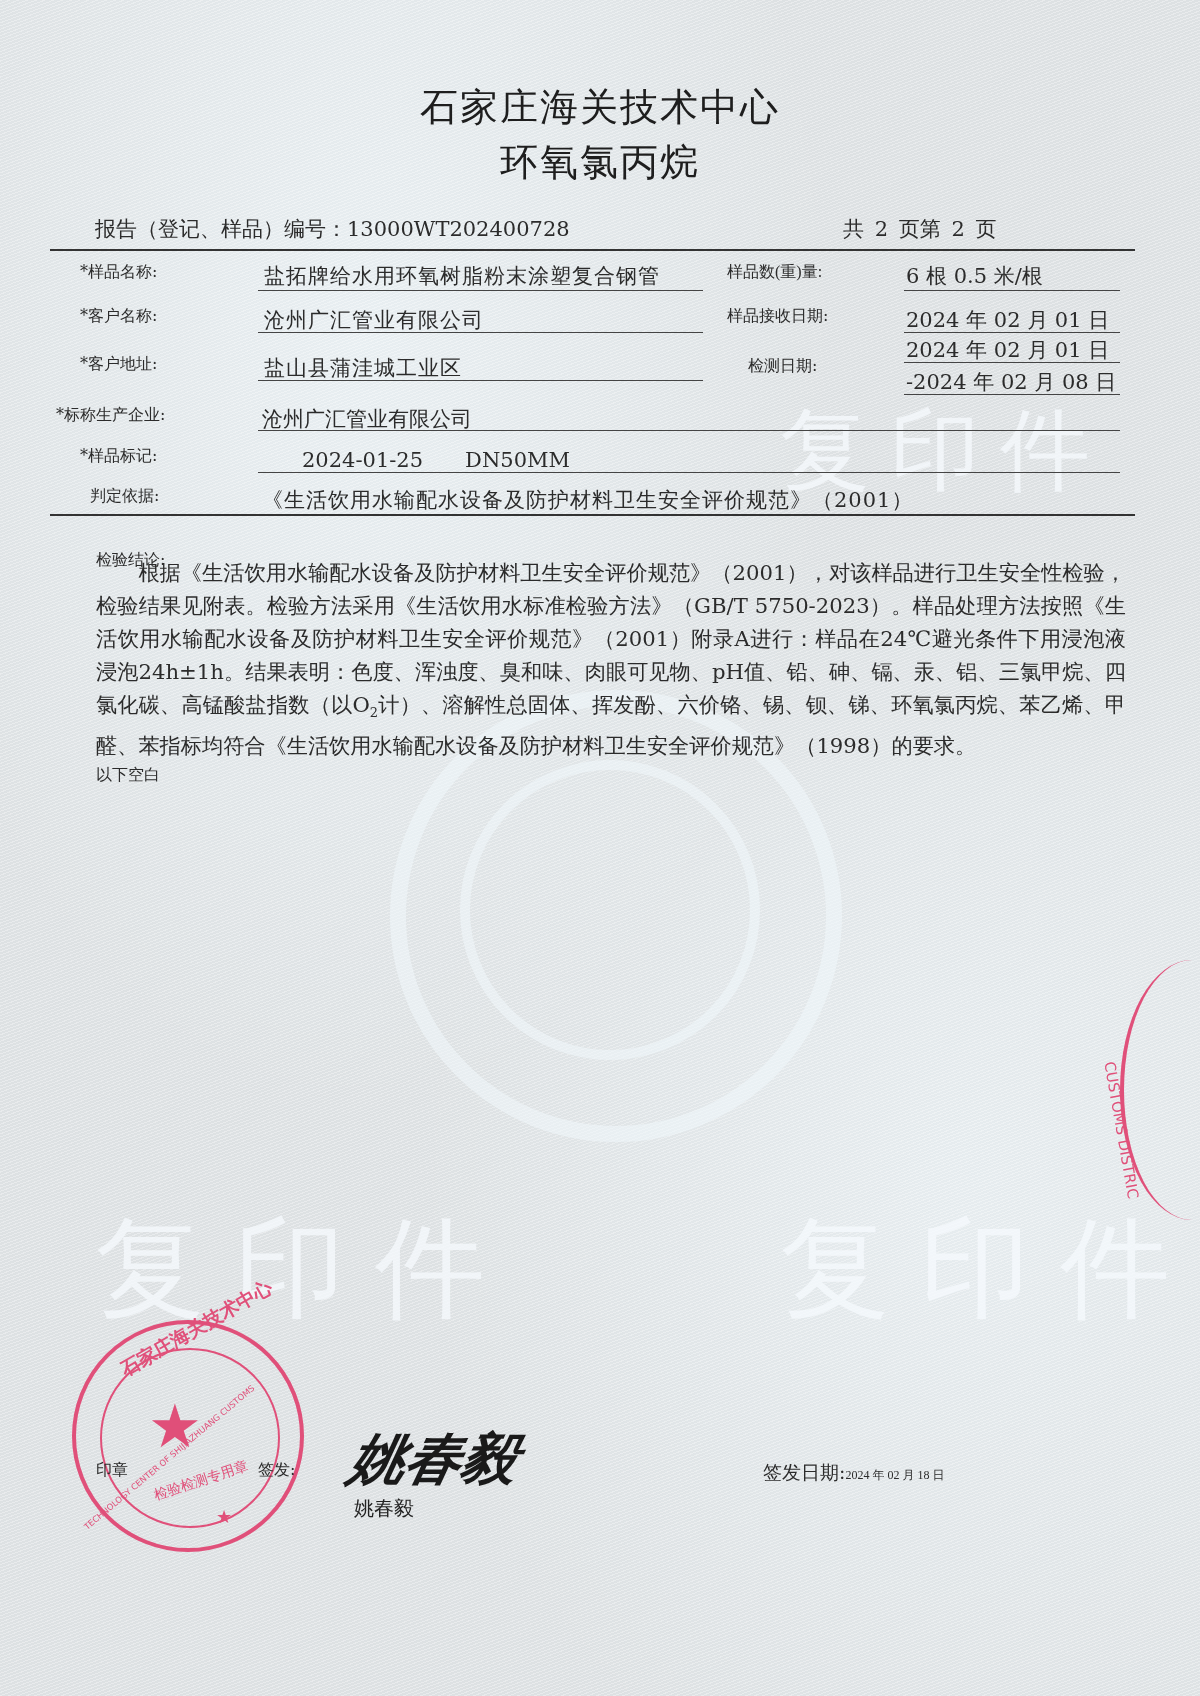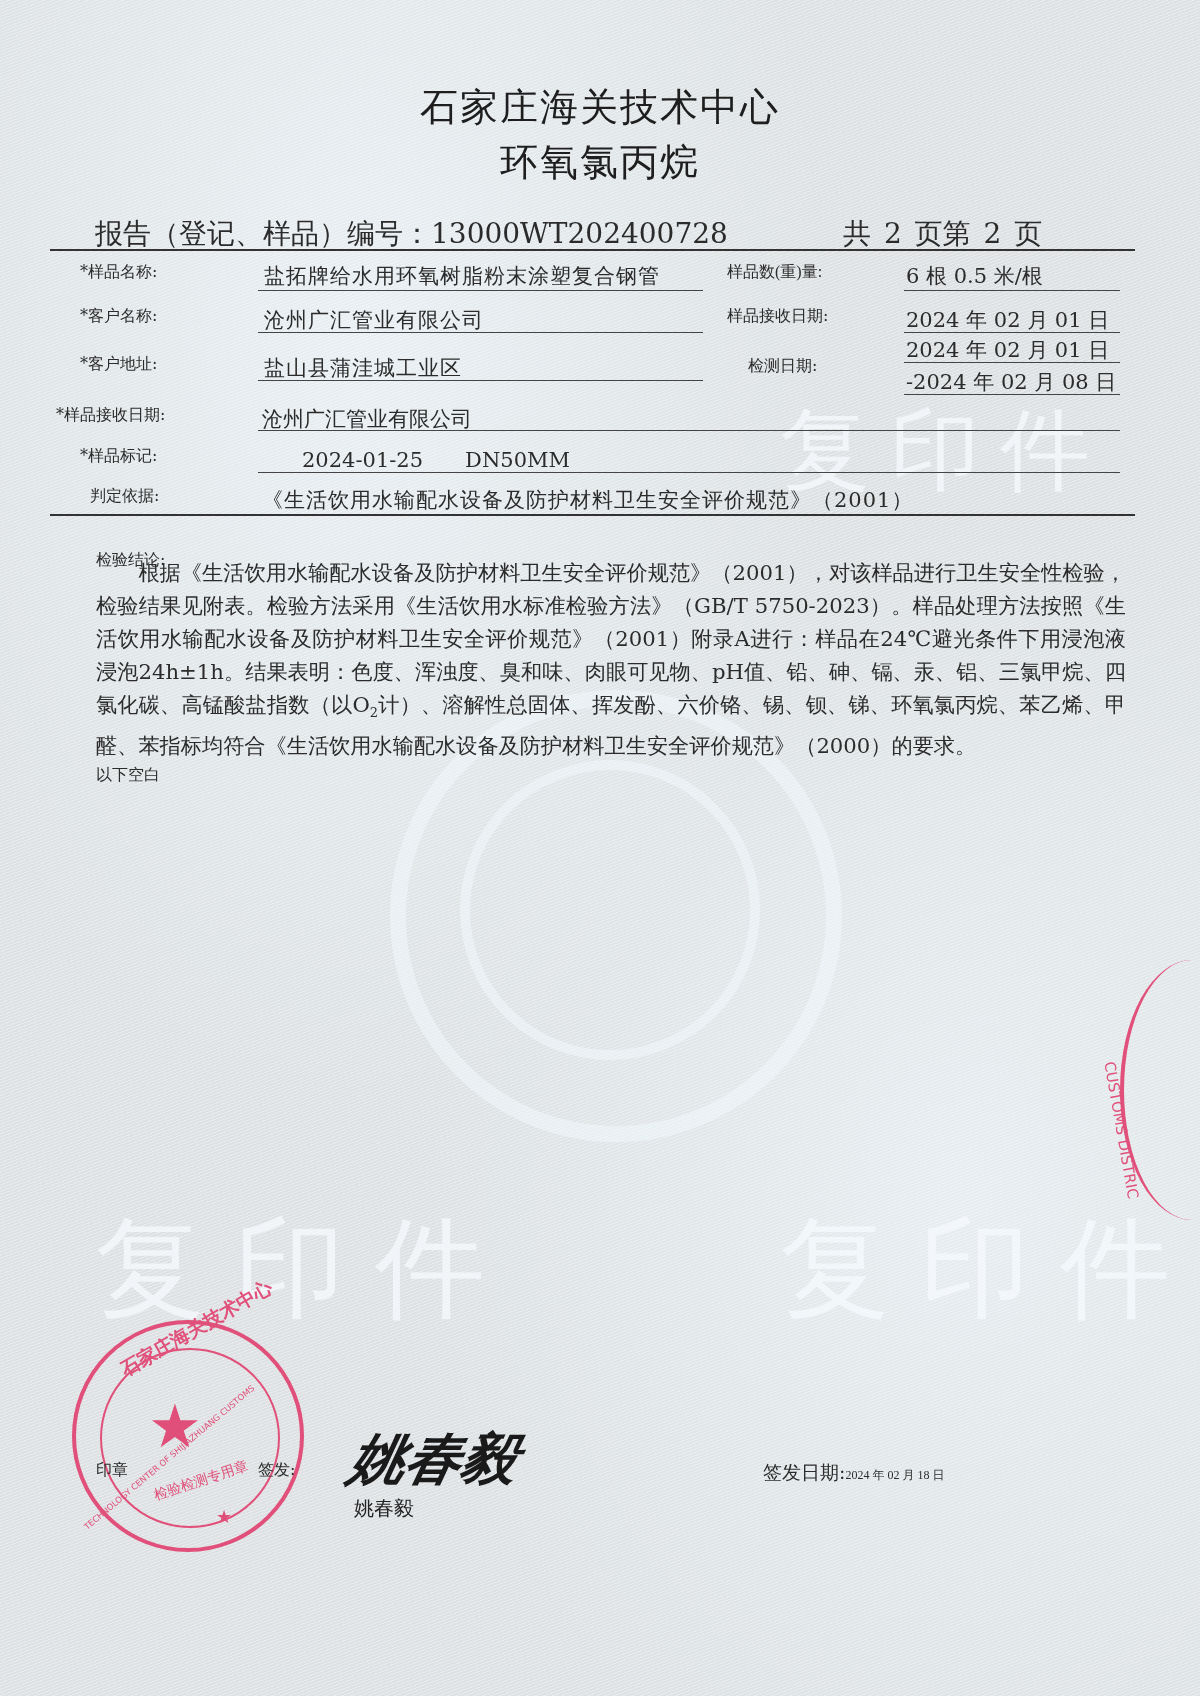--- a/index.html
+++ b/index.html
@@ -10,21 +10,21 @@
       repeating-linear-gradient(160deg, rgba(255,255,255,0.35) 0px, rgba(255,255,255,0.35) 1px, rgba(0,0,0,0) 1px, rgba(0,0,0,0) 3px),
       radial-gradient(ellipse at 30% 20%, rgba(240,248,252,0.6), rgba(0,0,0,0) 40%),
       radial-gradient(ellipse at 80% 70%, rgba(240,248,252,0.5), rgba(0,0,0,0) 40%);
     font-family: "DejaVu Serif", "Liberation Serif", serif;
     color:#2a2a2a;
   }
   .wm { position:absolute; font-family:Liberation Mono, monospace; color:rgba(245,250,253,0.75); pointer-events:none; }
   .wm-circle { position:absolute; border:16px solid rgba(240,248,252,0.55); border-radius:50%; pointer-events:none; }
   .abs { position:absolute; }
   .title { font-family:"DejaVu Sans", sans-serif; font-size:38px; color:#1e1e1e; left:0; width:1200px; text-align:center; letter-spacing:2px; }
-  .hdr { font-size:28px; color:#2b2b2b; }
+  .hdr { font-size:21px; color:#2b2b2b; }
   .rule { position:absolute; height:2px; background:#333; }
   .thin { position:absolute; height:1px; background:#444; }
   .lbl { font-size:16px; color:#2b2b2b; white-space:nowrap; }
   .val { font-size:21px; color:#2b2b2b; white-space:nowrap; }
   .para { position:absolute; left:96px; width:1030px; font-size:21.2px; line-height:33px; color:#2b2b2b; text-align:justify; text-indent:2em; }
   .para sub { font-size:13px; }
   .stamp {
     position:absolute; left:72px; top:1320px; width:232px; height:232px; border-radius:50%;
     border:4px solid #e0507a; box-sizing:border-box;
   }
@@ -68,34 +68,34 @@
 
 <div class="abs lbl" style="left:80px; top:354px;">*客户地址:</div>
 <div class="abs val" style="left:264px; top:354px; letter-spacing:1px;">盐山县蒲洼城工业区</div>
 <div class="thin" style="left:258px; top:380px; width:445px;"></div>
 <div class="abs lbl" style="left:748px; top:356px;">检测日期:</div>
 <div class="abs val" style="left:906px; top:336px;">2024 年 02 月 01 日</div>
 <div class="thin" style="left:904px; top:362px; width:216px;"></div>
 <div class="abs val" style="left:906px; top:368px;">-2024 年 02 月 08 日</div>
 <div class="thin" style="left:904px; top:394px; width:216px;"></div>
 
-<div class="abs lbl" style="left:56px; top:405px;">*样品接收日期:</div>
+<div class="abs lbl" style="left:56px; top:405px;">*标称生产企业:</div>
 <div class="abs val" style="left:262px; top:405px;">沧州广汇管业有限公司</div>
 <div class="thin" style="left:258px; top:430px; width:862px;"></div>
 
 <div class="abs lbl" style="left:80px; top:446px;">*样品标记:</div>
 <div class="abs val" style="left:262px; top:446px;margin-left:40px;">2024-01-25　　DN50MM</div>
 <div class="thin" style="left:258px; top:472px; width:862px;"></div>
 
 <div class="abs lbl" style="left:90px; top:486px;">判定依据:</div>
 <div class="abs val" style="left:262px; top:486px; letter-spacing:1px;">《生活饮用水输配水设备及防护材料卫生安全评价规范》（2001）</div>
 <div class="rule" style="left:50px; top:514px; width:1085px;"></div>
 
 <div class="abs lbl" style="left:96px; top:550px;">检验结论:</div>
-<div class="para" style="top:556px;"><span>根据《生活饮用水输配水设备及防护材料卫生安全评价规范》（2001），对该样品进行卫生安全性检验，检验结果见附表。检验方法采用《生活饮用水标准检验方法》（GB/T 5750-2023）。样品处理方法按照《生活饮用水输配水设备及防护材料卫生安全评价规范》（2001）附录A进行：样品在24℃避光条件下用浸泡液浸泡24h±1h。结果表明：色度、浑浊度、臭和味、肉眼可见物、pH值、铅、砷、镉、汞、铝、三氯甲烷、四氯化碳、高锰酸盐指数（以O</span><sub>2</sub><span>计）、溶解性总固体、挥发酚、六价铬、锡、钡、锑、环氧氯丙烷、苯乙烯、甲醛、苯指标均符合《生活饮用水输配水设备及防护材料卫生安全评价规范》（2000）的要求。</span></div>
+<div class="para" style="top:556px;"><span>根据《生活饮用水输配水设备及防护材料卫生安全评价规范》（2001），对该样品进行卫生安全性检验，检验结果见附表。检验方法采用《生活饮用水标准检验方法》（GB/T 5750-2023）。样品处理方法按照《生活饮用水输配水设备及防护材料卫生安全评价规范》（2001）附录A进行：样品在24℃避光条件下用浸泡液浸泡24h±1h。结果表明：色度、浑浊度、臭和味、肉眼可见物、pH值、铅、砷、镉、汞、铝、三氯甲烷、四氯化碳、高锰酸盐指数（以O</span><sub>2</sub><span>计）、溶解性总固体、挥发酚、六价铬、锡、钡、锑、环氧氯丙烷、苯乙烯、甲醛、苯指标均符合《生活饮用水输配水设备及防护材料卫生安全评价规范》（1998）的要求。</span></div>
 <div class="abs lbl" style="left:96px; top:765px;">以下空白</div>
 
 <div class="partial-stamp"></div>
 <div class="abs" style="left:1118px; top:1060px; color:#e0507a; font-size:15px; font-family:'DejaVu Sans',sans-serif; transform:rotate(80deg); transform-origin:left top; white-space:nowrap;">CUSTOMS DISTRIC</div>
 
 <div class="stamp">
   <div class="stamp-inner"></div>
   <div class="stamp-star">★</div>
   <div class="stamp-text" style="left:40px; top:36px; font-size:19px; font-weight:bold; transform:rotate(-30deg); transform-origin:left top; white-space:nowrap; width:160px;">石家庄海关技术中心</div>
   <div class="stamp-text" style="left:76px; top:148px; font-size:14px; white-space:nowrap; transform:rotate(-18deg);">检验检测专用章</div>

